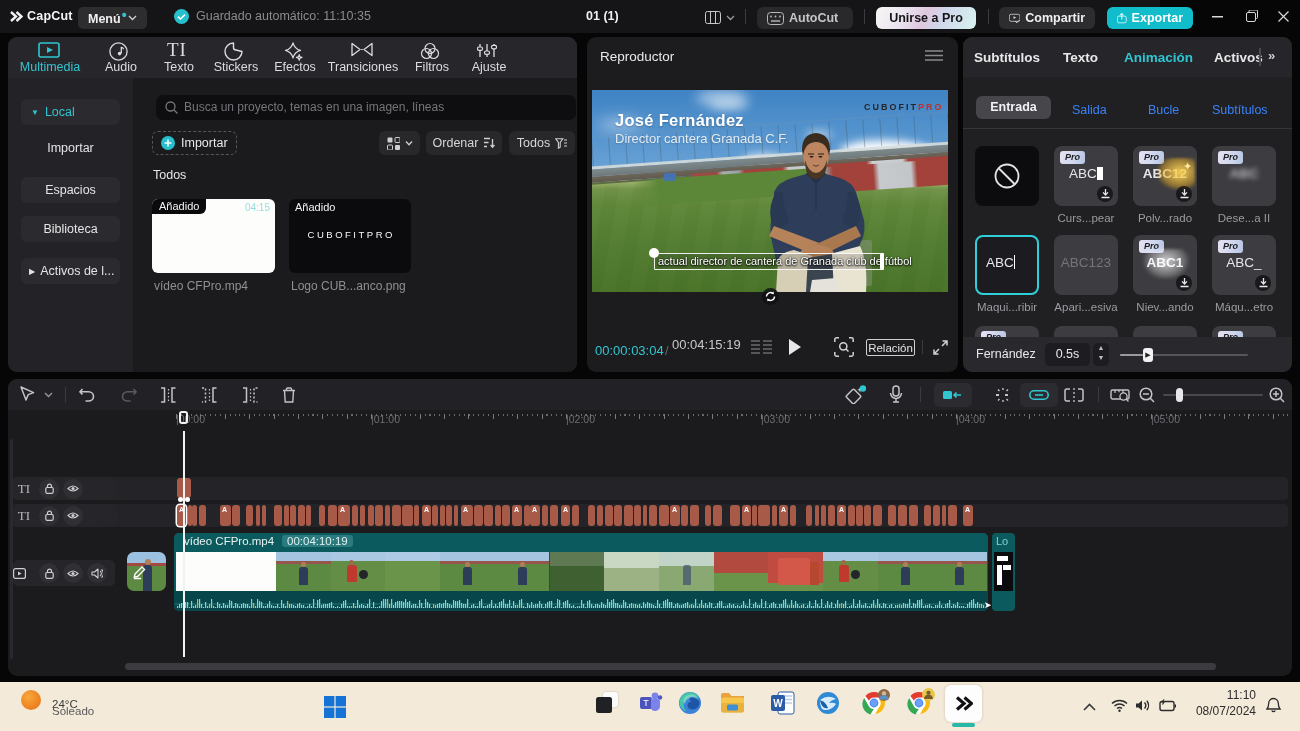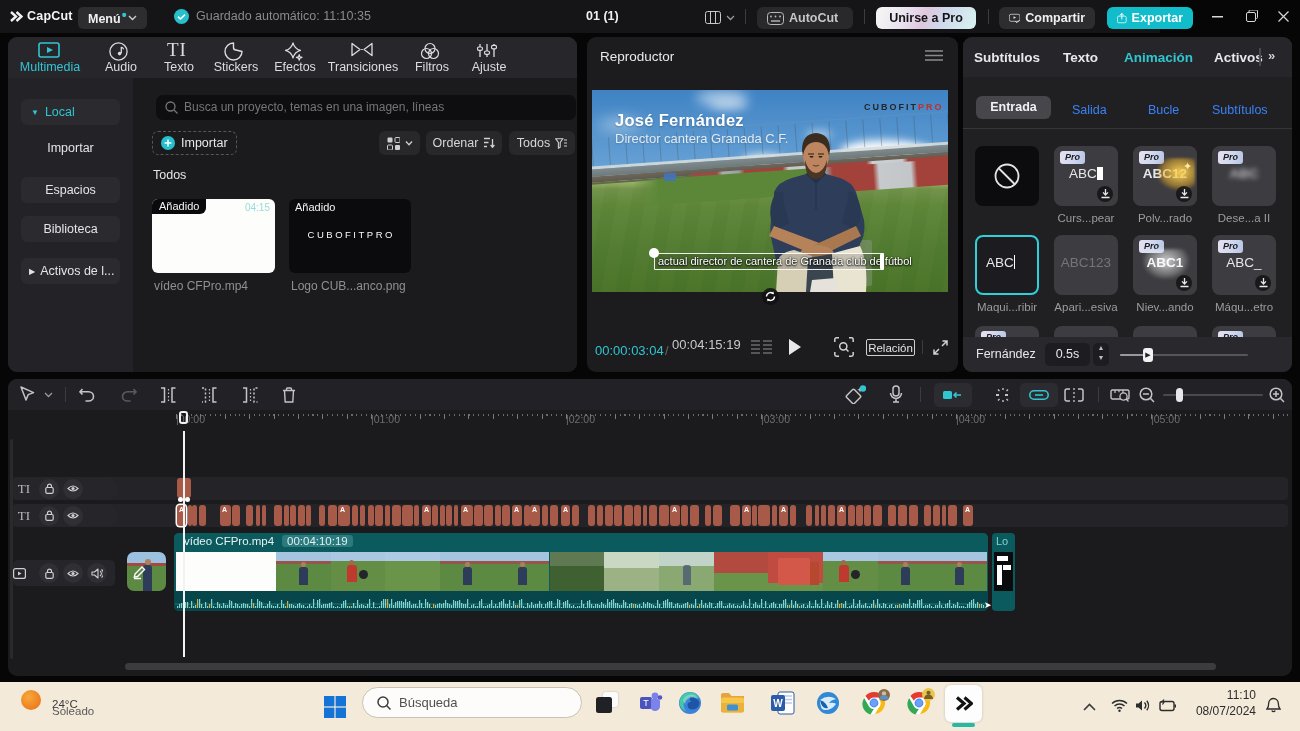--- a/index.html
+++ b/index.html
@@ -1209,27 +1209,20 @@
 <div id="taskbar">
 <div class="abs" style="left:21px;top:8px;width:20px;height:20px;border-radius:50%;background:radial-gradient(circle at 38% 35%,#f7a83c,#ef8322 60%,#e4711c)"></div>
 <div class="abs" style="left:52px;top:16px;color:#3a3a3c;font-size:11.5px">24°C</div>
 <div class="abs" style="left:52px;top:23px;color:#5a5a5c;font-size:11.5px">Soleado</div>
 <svg class="abs" style="left:324px;top:14px" width="22" height="22" viewBox="0 0 22 22">
       <rect x="0" y="0" width="10.4" height="10.4" fill="#1573d6"></rect>
       <rect x="11.6" y="0" width="10.4" height="10.4" fill="#1573d6"></rect>
       <rect x="0" y="11.6" width="10.4" height="10.4" fill="#1573d6"></rect>
       <rect x="11.6" y="11.6" width="10.4" height="10.4" fill="#1573d6"></rect>
     </svg>
-<div class="abs" style="left:362px;top:5px;width:220px;height:31px;background:#fdfcfa;border:1px solid #c9c2b6;border-radius:16px">
-      <svg class="abs" style="left:14px;top:8px" width="14" height="14" viewBox="0 0 14 14">
-        <circle cx="6" cy="6" r="5" stroke="#3c3c3e" stroke-width="1.5" fill="none"></circle>
-        <line x1="9.8" y1="9.8" x2="13.5" y2="13.5" stroke="#3c3c3e" stroke-width="1.5"></line>
-      </svg>
-      <div class="abs" style="left:36px;top:7px;color:#50504f;font-size:13px">Búsqueda</div>
-    </div>
 <div class="abs" style="left:596px;top:10px;width:22px;height:22px">
       <div class="abs" style="left:7px;top:0;width:15px;height:15px;background:#fbfbfb;border-radius:2.5px;box-shadow:0 0 2px rgba(0,0,0,.25)"></div>
       <div class="abs" style="left:0;top:5px;width:16px;height:16px;background:#202124;border-radius:2.5px"></div>
     </div>
 <svg class="abs" style="left:638px;top:9px" width="25" height="24" viewBox="0 0 25 24">
       <circle cx="17" cy="5" r="3.4" fill="#7b83eb"></circle>
       <circle cx="22" cy="6.5" r="2.3" fill="#5059c9"></circle>
       <rect x="2" y="6" width="12" height="12" rx="2" fill="#4b53bc"></rect>
       <text x="8" y="15" font-size="9" fill="#fff" text-anchor="middle" font-family="Liberation Sans">T</text>
       <path d="M13 8 h7 a2 2 0 0 1 2 2 v5 a5 5 0 0 1 -9 3z" fill="#7b83eb"></path>

